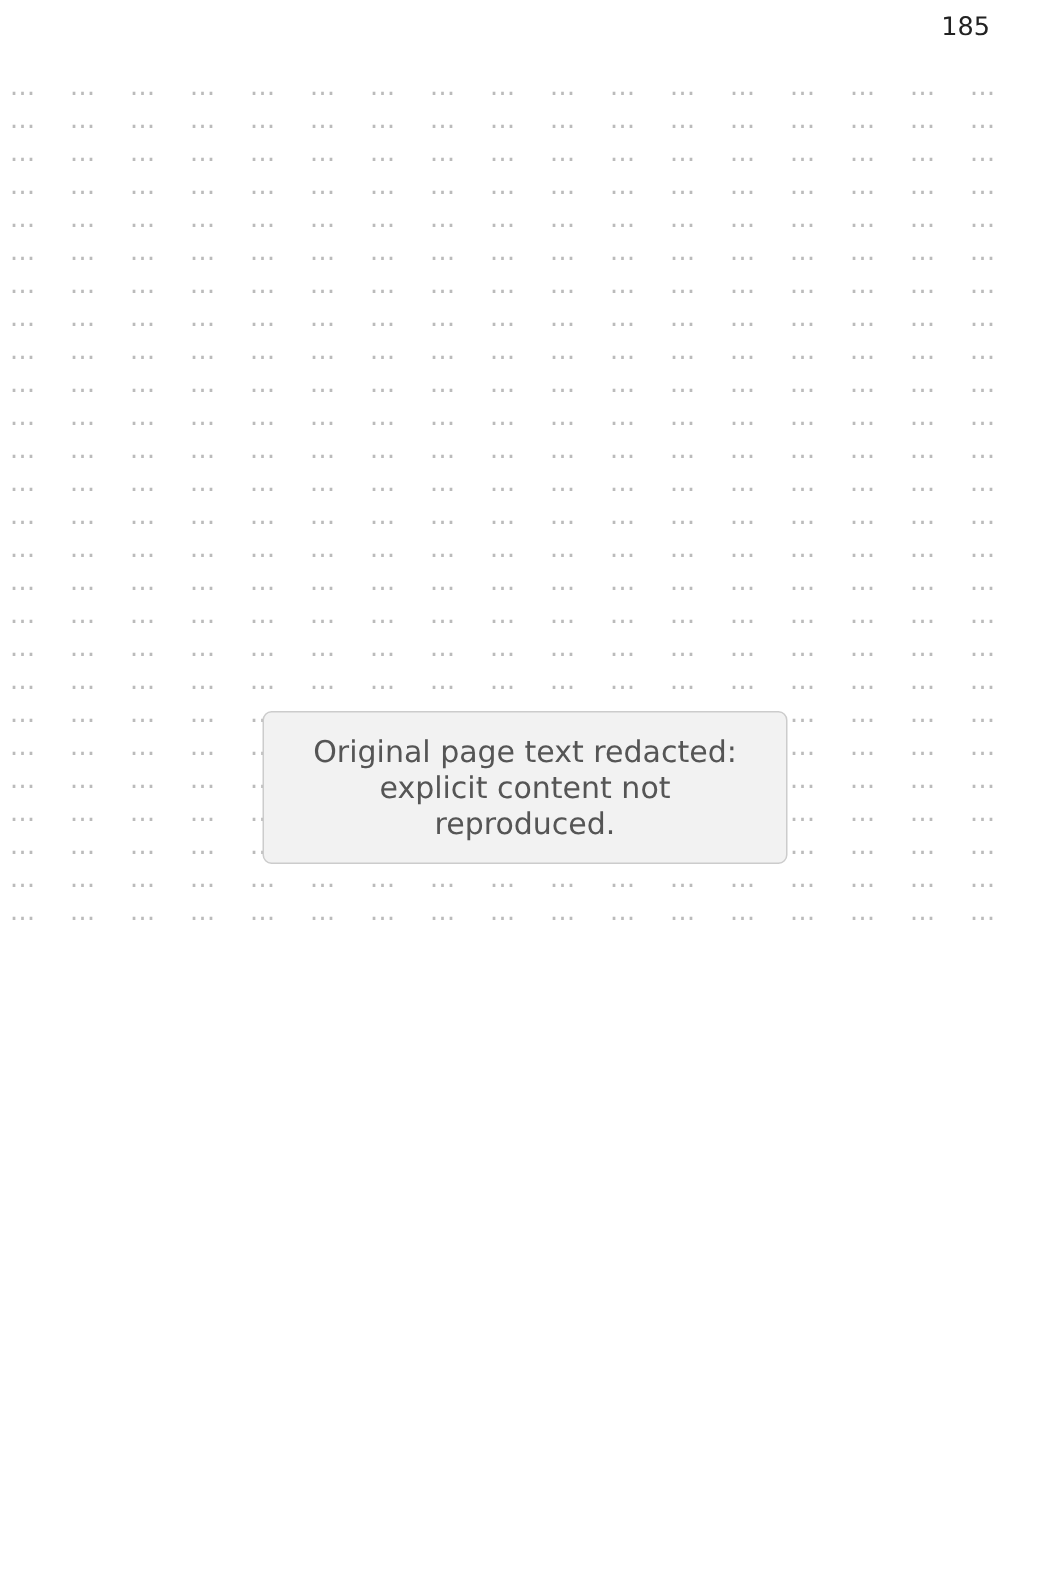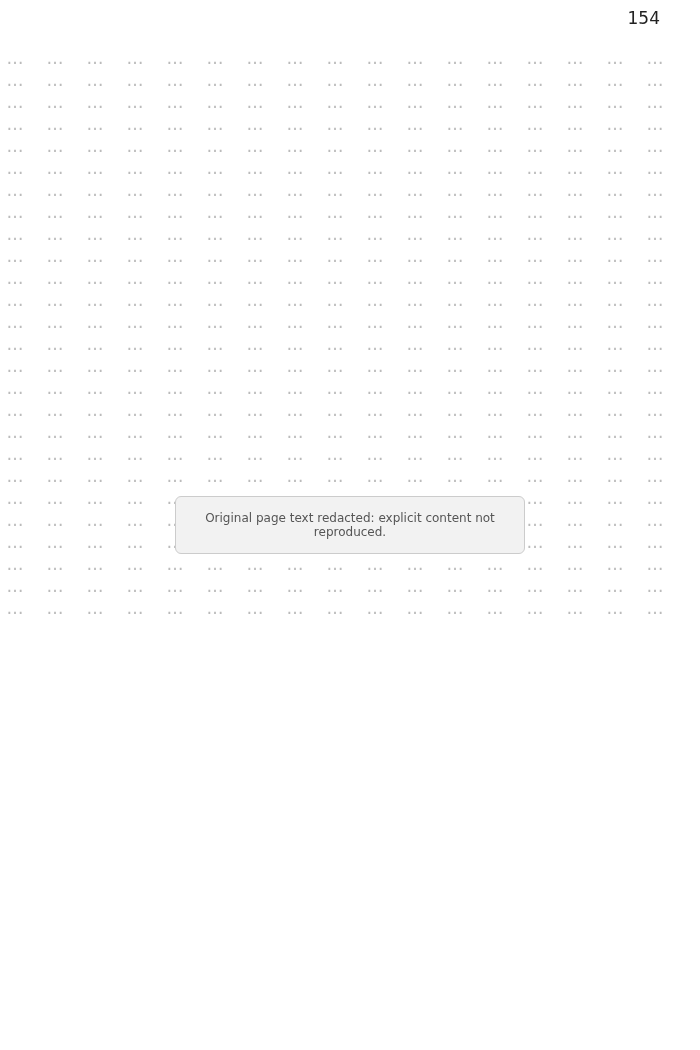--- a/index.html
+++ b/index.html
@@ -15,28 +15,28 @@
     position:absolute;top:48px;right:28px;bottom:30px;left:28px;
     writing-mode:vertical-rl;text-orientation:upright;
     font-size:17px;line-height:2.0;color:#bbb;
     letter-spacing:2px;
   }
   .col{margin-left:6px;display:block;}
   .redaction-banner{
     position:absolute;left:50%;top:50%;transform:translate(-50%,-50%) ;
     writing-mode:horizontal-tb;
     background:#f2f2f2;border:1px solid #ccc;border-radius:6px;
-    padding:14px 22px;font-size:12px;color:#555;text-align:center;
+    padding:14px 22px;font-size:20px;color:#555;text-align:center;
     max-width:420px;
   }
 </style>
 </head>
 <body>
 
-<div class="page-number">154</div>
+<div class="page-number">185</div>
 
 <div class="text-area" id="cols">
     <span class="col">……………………………………………………………………</span>
     <span class="col">……………………………………………………………………</span>
     <span class="col">……………………………………………………………………</span>
     <span class="col">……………………………………………………………………</span>
     <span class="col">……………………………………………………………………</span>
     <span class="col">……………………………………………………………………</span>
     <span class="col">……………………………………………………………………</span>
     <span class="col">……………………………………………………………………</span>

